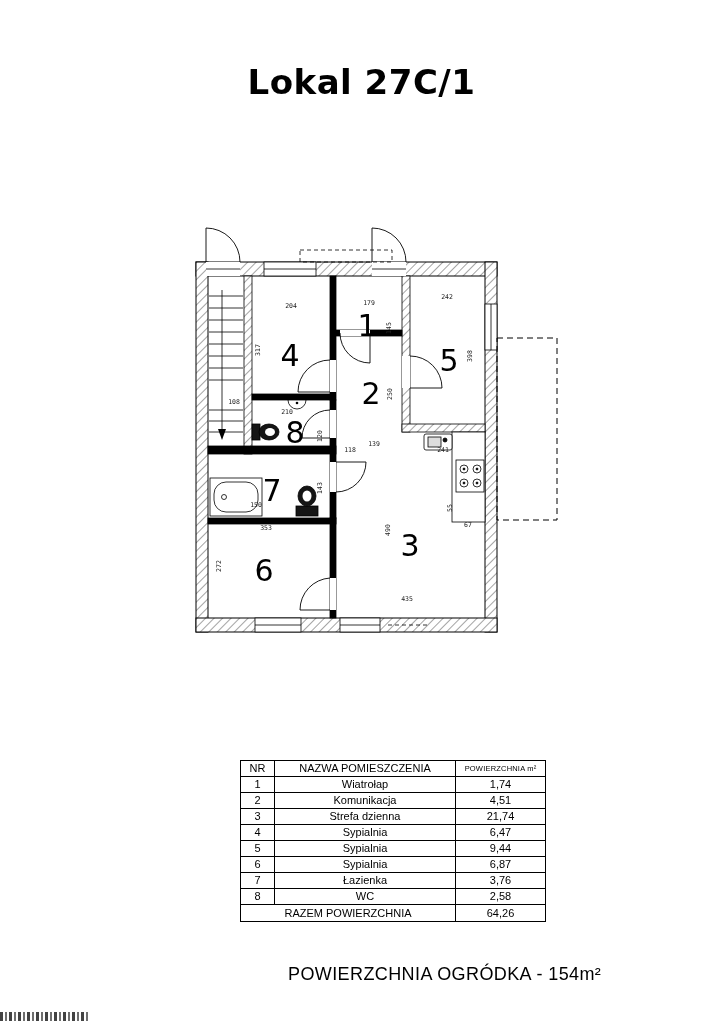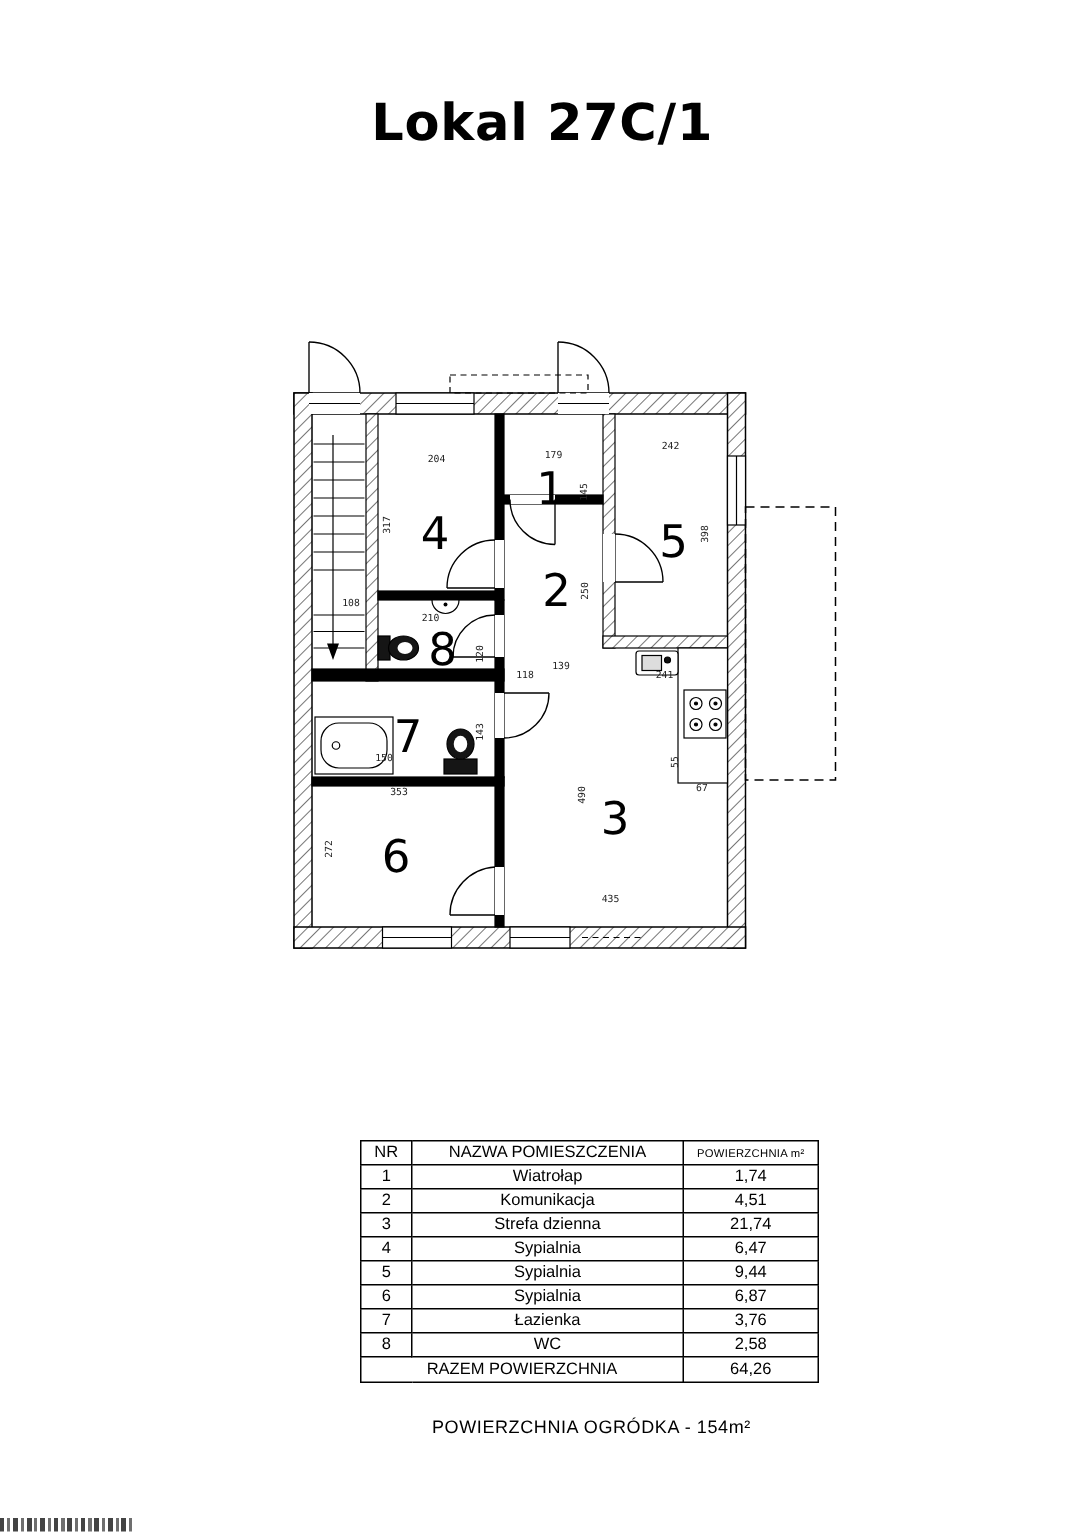--- a/index.html
+++ b/index.html
@@ -17,21 +17,21 @@
     position:absolute;left:240px;top:760px;width:305px;
     border-collapse:collapse;table-layout:fixed;
   }
   .areas th,.areas td{
     border:1px solid #000;font-size:11px;font-weight:normal;text-align:center;
     padding:1px 2px;height:13px;line-height:13px;white-space:nowrap;overflow:hidden;
   }
   .areas th.area-col{font-size:7.5px;letter-spacing:.2px;}
   .areas tfoot td{height:14px;}
   .garden-note{
-    position:absolute;left:288px;top:944px;font-size:12px;letter-spacing:.4px;
+    position:absolute;left:288px;top:964px;font-size:18px;letter-spacing:.4px;
     font-family:"Liberation Sans",sans-serif;
   }
   .artifact{
     position:absolute;left:0;top:1012px;width:88px;height:9px;opacity:.85;
     background:repeating-linear-gradient(90deg,#222 0 3px,#fff 3px 5px,#555 5px 7px,#fff 7px 9px);
   }
   .dim{font-family:"DejaVu Sans Mono",monospace;font-size:6.5px;fill:#222;}
   .roomnum{font-family:"DejaVu Sans",sans-serif;font-size:30px;fill:#000;}
 </style>
 </head>

